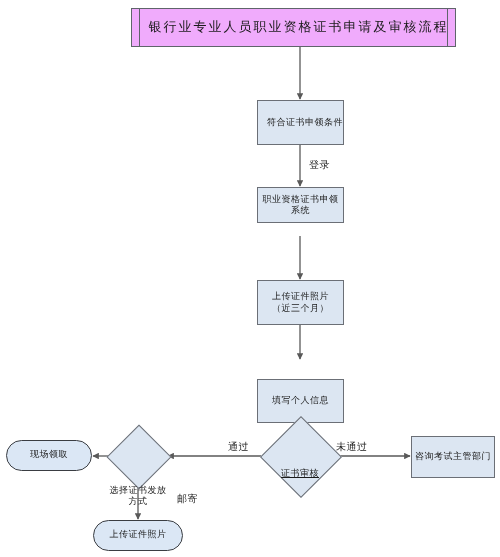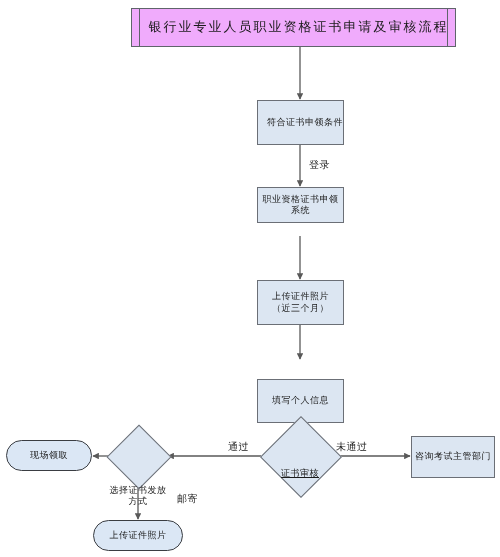--- a/index.html
+++ b/index.html
@@ -71,20 +71,21 @@
     bottom: -1px;
     width: 1px;
     background: #5f646b;
   }
 
   .stadium {
     background: #dbe7f5;
     border: 1px solid #3a3d42;
     border-radius: 999px;
     font-size: 9px;
+    font-family: Liberation Mono, monospace;
   }
 
   
   .diamond-shape {
     position: absolute;
     background: #dce6f2;
     border: 1px solid #6b6f76;
     transform: rotate(45deg);
   }
   .diamond-label {

